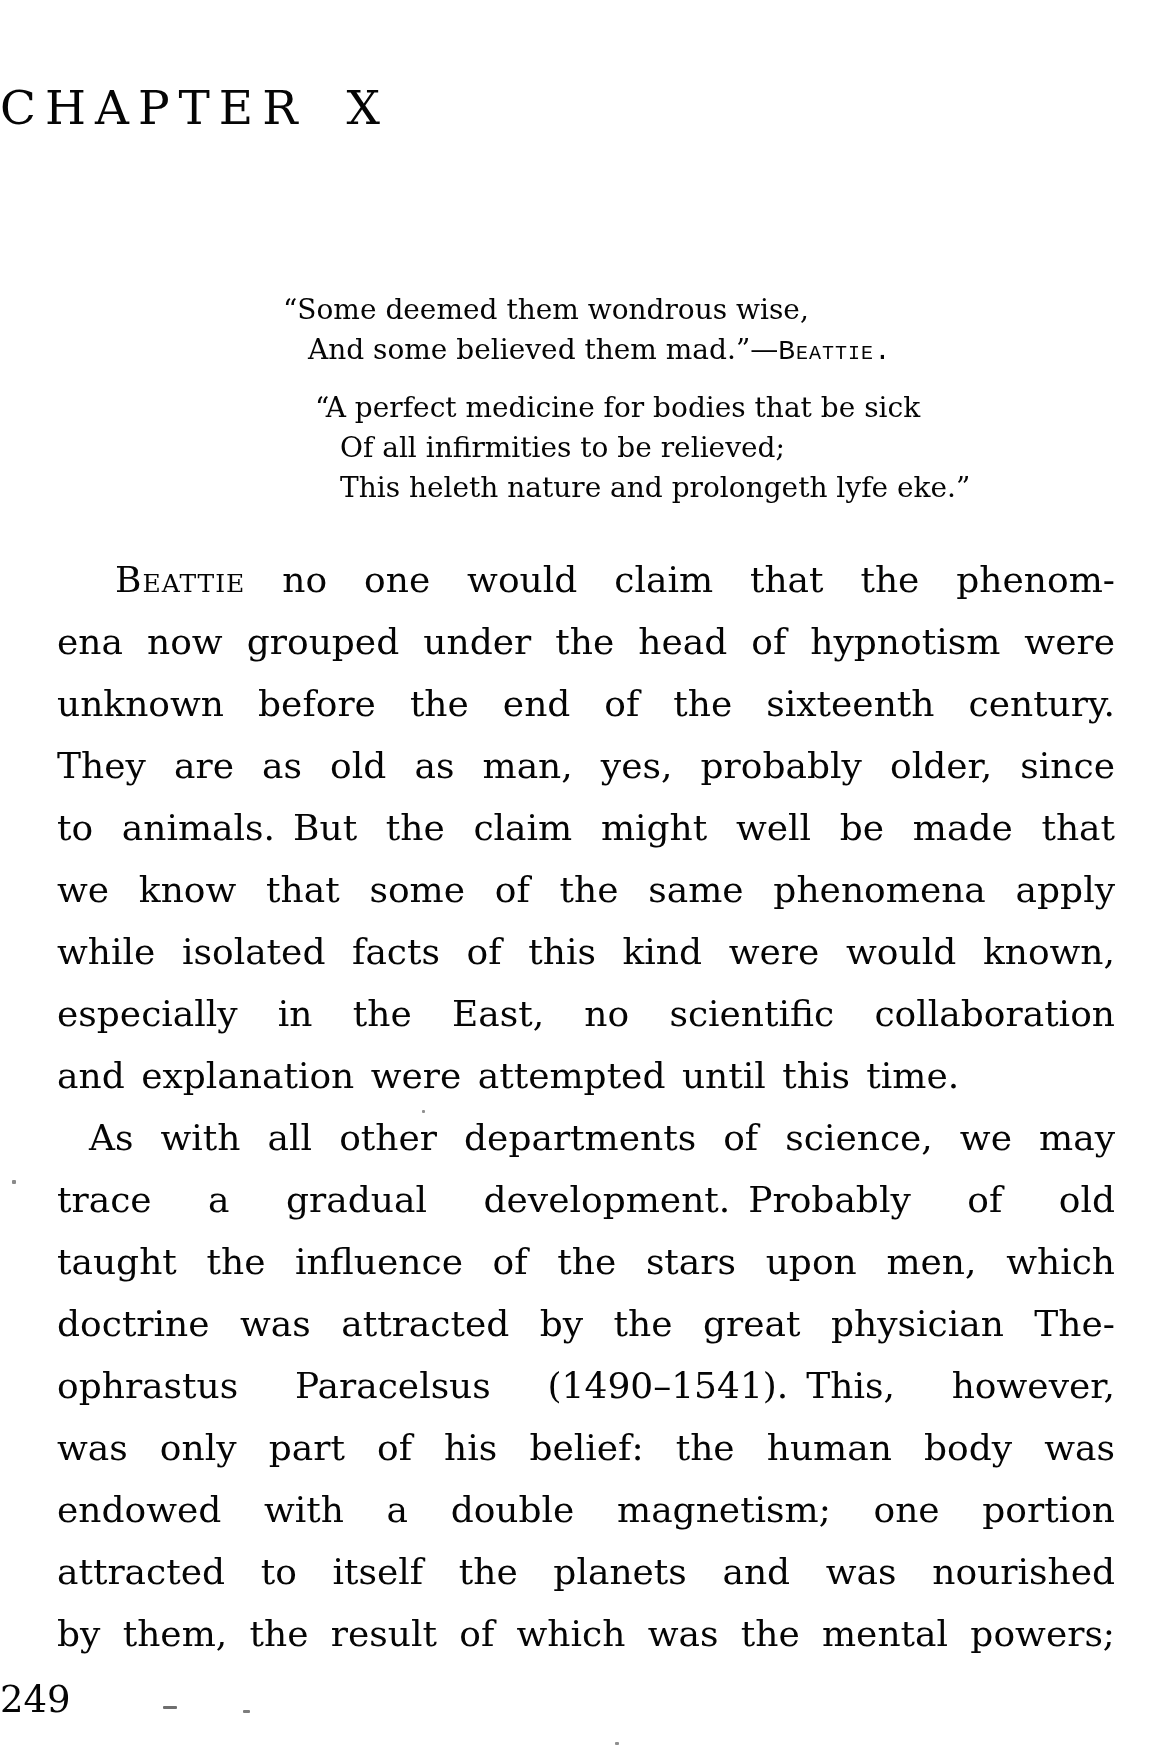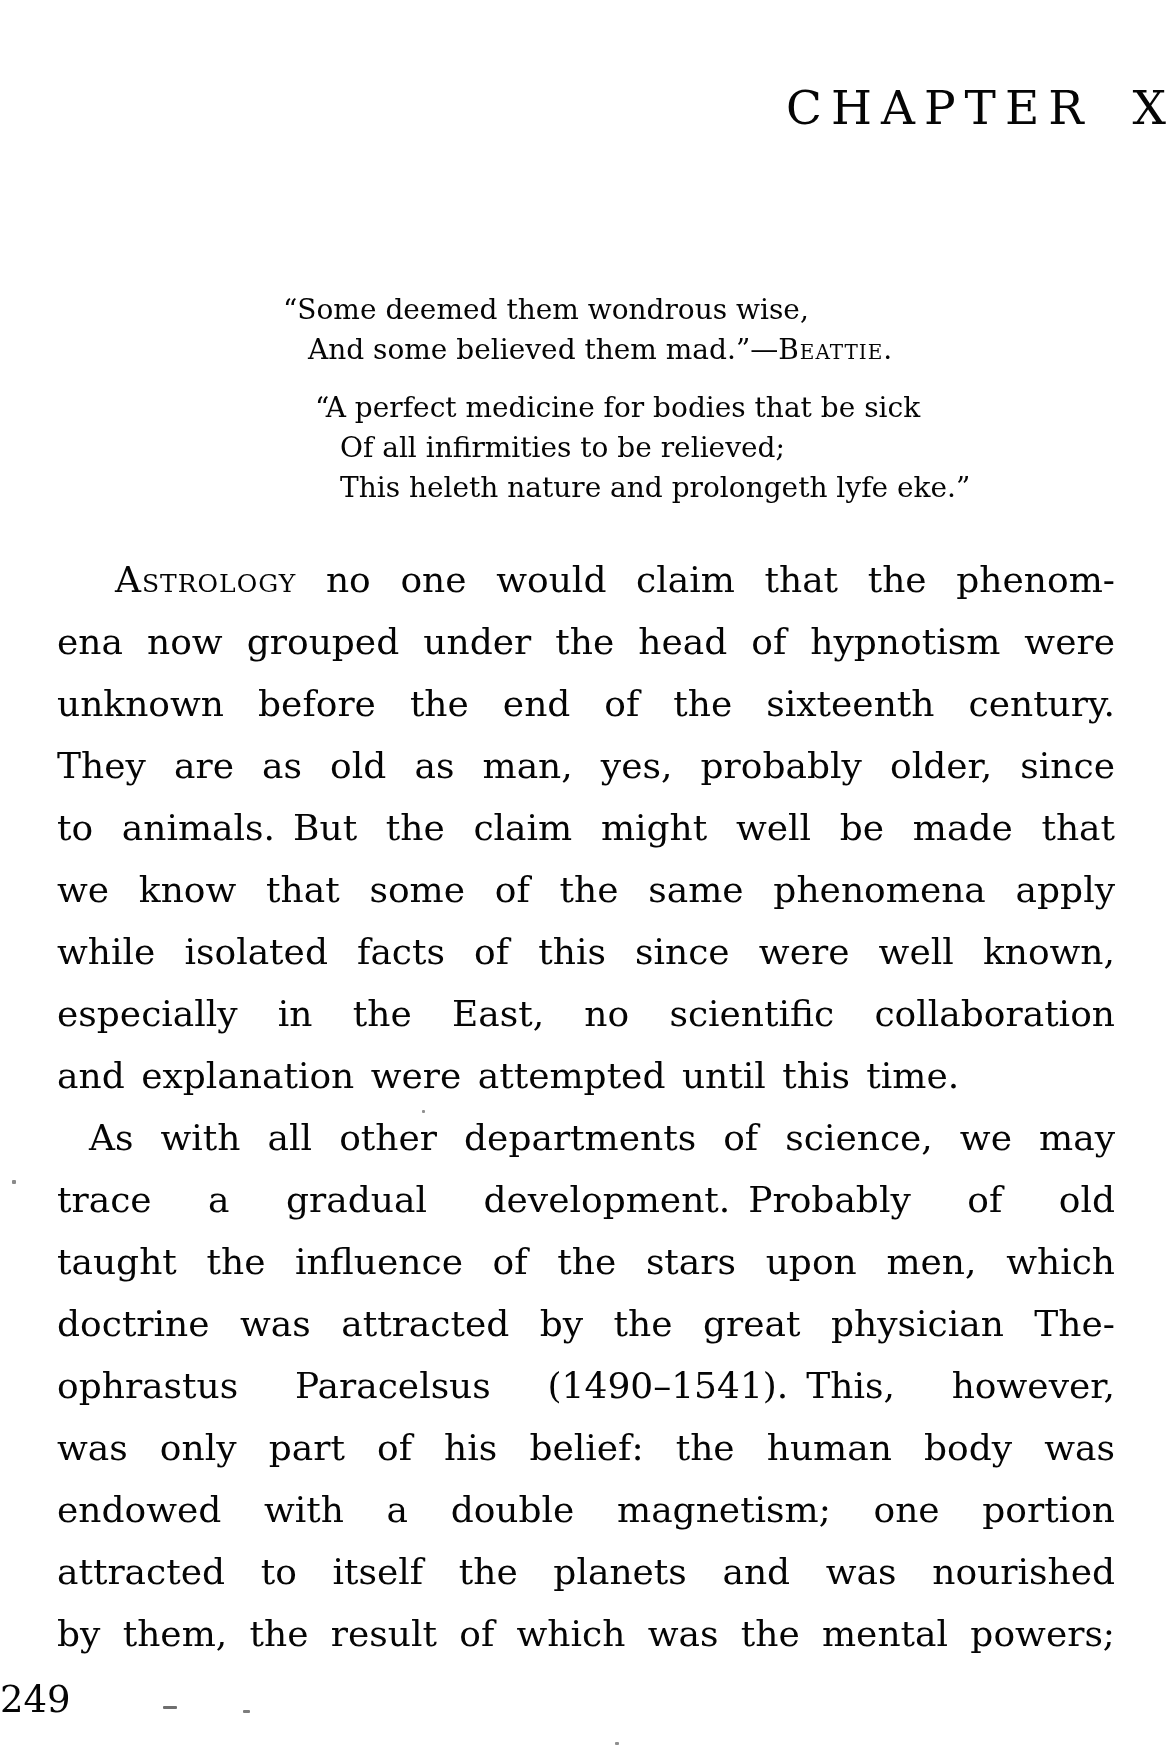--- a/index.html
+++ b/index.html
@@ -8,21 +8,21 @@
     width: 1175px;
     height: 1760px;
     background: #ffffff;
     color: #050505;
     font-family: "DejaVu Serif", serif;
     overflow: hidden;
   }
   .chapter-heading {
     position: absolute;
     top: 80px; left: 0; right: 0;
-    text-align: right;
+    text-align: left;
     font-size: 47px;
     letter-spacing: 9px;
     word-spacing: 16px;
     white-space: nowrap;
   }
   .chapter-title {
     position: absolute;
     top: 182px; left: 0; right: 0;
     text-align: center;
     font-size: 36px;
@@ -33,21 +33,21 @@
   .epigraph {
     position: absolute;
     left: 283px;
     font-size: 28px;
     line-height: 40px;
     white-space: nowrap;
   }
   .epigraph-1 { top: 290px; }
   .epigraph-2 { top: 388px; margin-left: 32px; }
   .epigraph .cont { padding-left: 25px; }
-  .smallcaps { font-variant: small-caps; letter-spacing: 1px; }
+  .smallcaps { font-variant: small-caps; letter-spacing: 1px; font-family: Liberation Mono, monospace; }
   .body-text {
     position: absolute;
     top: 549px; left: 57px;
     width: 1058px;
     font-size: 36px;
     line-height: 62px;
   }
   .bline {
     text-align: justify;
     text-align-last: justify;
@@ -86,27 +86,27 @@
   </div>
 
   <div class="epigraph epigraph-2">
     <div>“A perfect medicine for bodies that be sick</div>
     <div class="cont">Of all infirmities to be relieved;</div>
     <div class="cont">This heleth nature and prolongeth lyfe eke.”</div>
   </div>
 
   <div class="body-text">
 
-    <div class="bline indent1"><span class="lead">Astrology</span><span> no one would claim that the phenom-</span></div>
+    <div class="bline indent1"><span class="lead">Beattie</span><span> no one would claim that the phenom-</span></div>
     <div class="bline">ena now grouped under the head of hypnotism were</div>
     <div class="bline">unknown before the end of the sixteenth century.</div>
     <div class="bline">They are as old as man, yes, probably older, since</div>
     <div class="bline">to animals. But the claim might well be made that</div>
     <div class="bline">we know that some of the same phenomena apply</div>
-    <div class="bline">while isolated facts of this since were well known,</div>
+    <div class="bline">while isolated facts of this kind were would known,</div>
     <div class="bline">especially in the East, no scientific collaboration</div>
     <div class="bline noj">and explanation were attempted until this time.</div>
 
     <div class="bline indent2">As with all other departments of science, we may</div>
     <div class="bline">trace a gradual development. Probably of old</div>
     <div class="bline">taught the influence of the stars upon men, which</div>
     <div class="bline">doctrine was attracted by the great physician The-</div>
     <div class="bline">ophrastus Paracelsus (1490–1541). This, however,</div>
     <div class="bline">was only part of his belief: the human body was</div>
     <div class="bline">endowed with a double magnetism; one portion</div>

